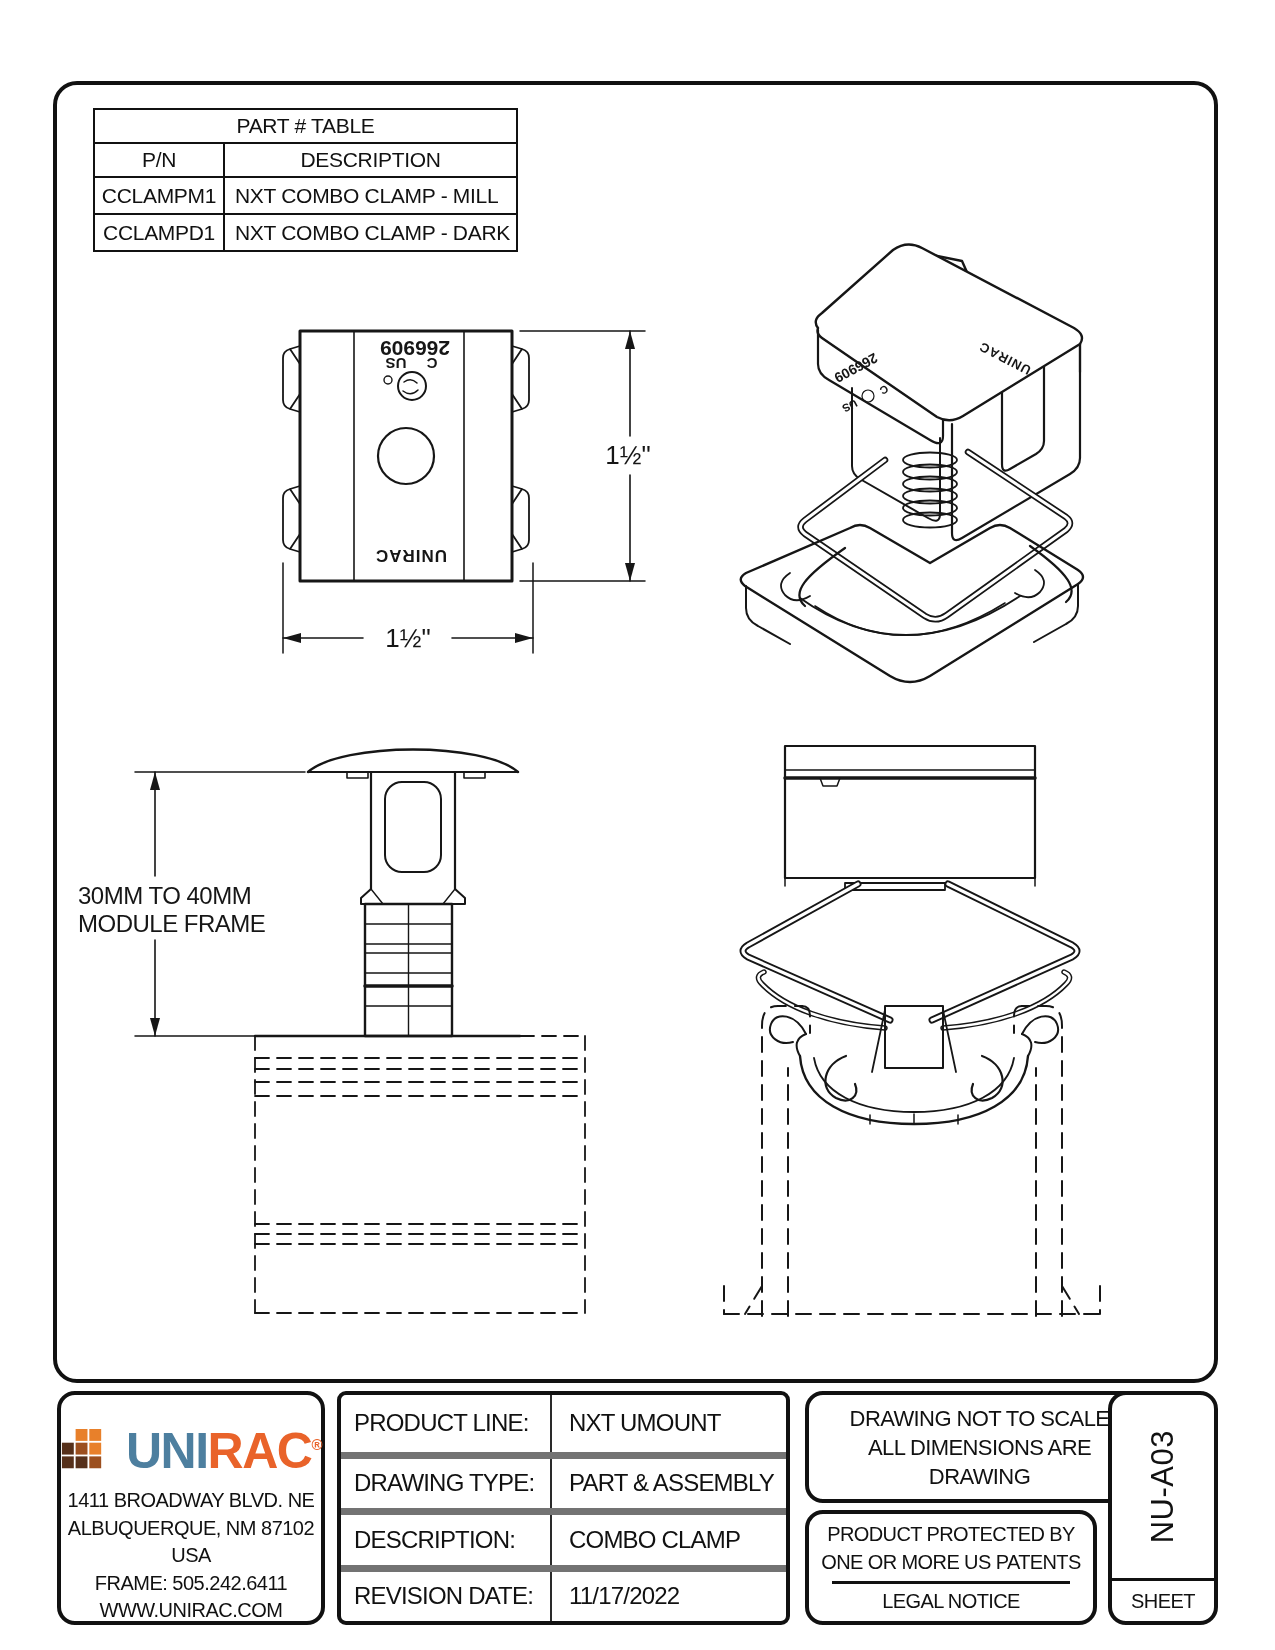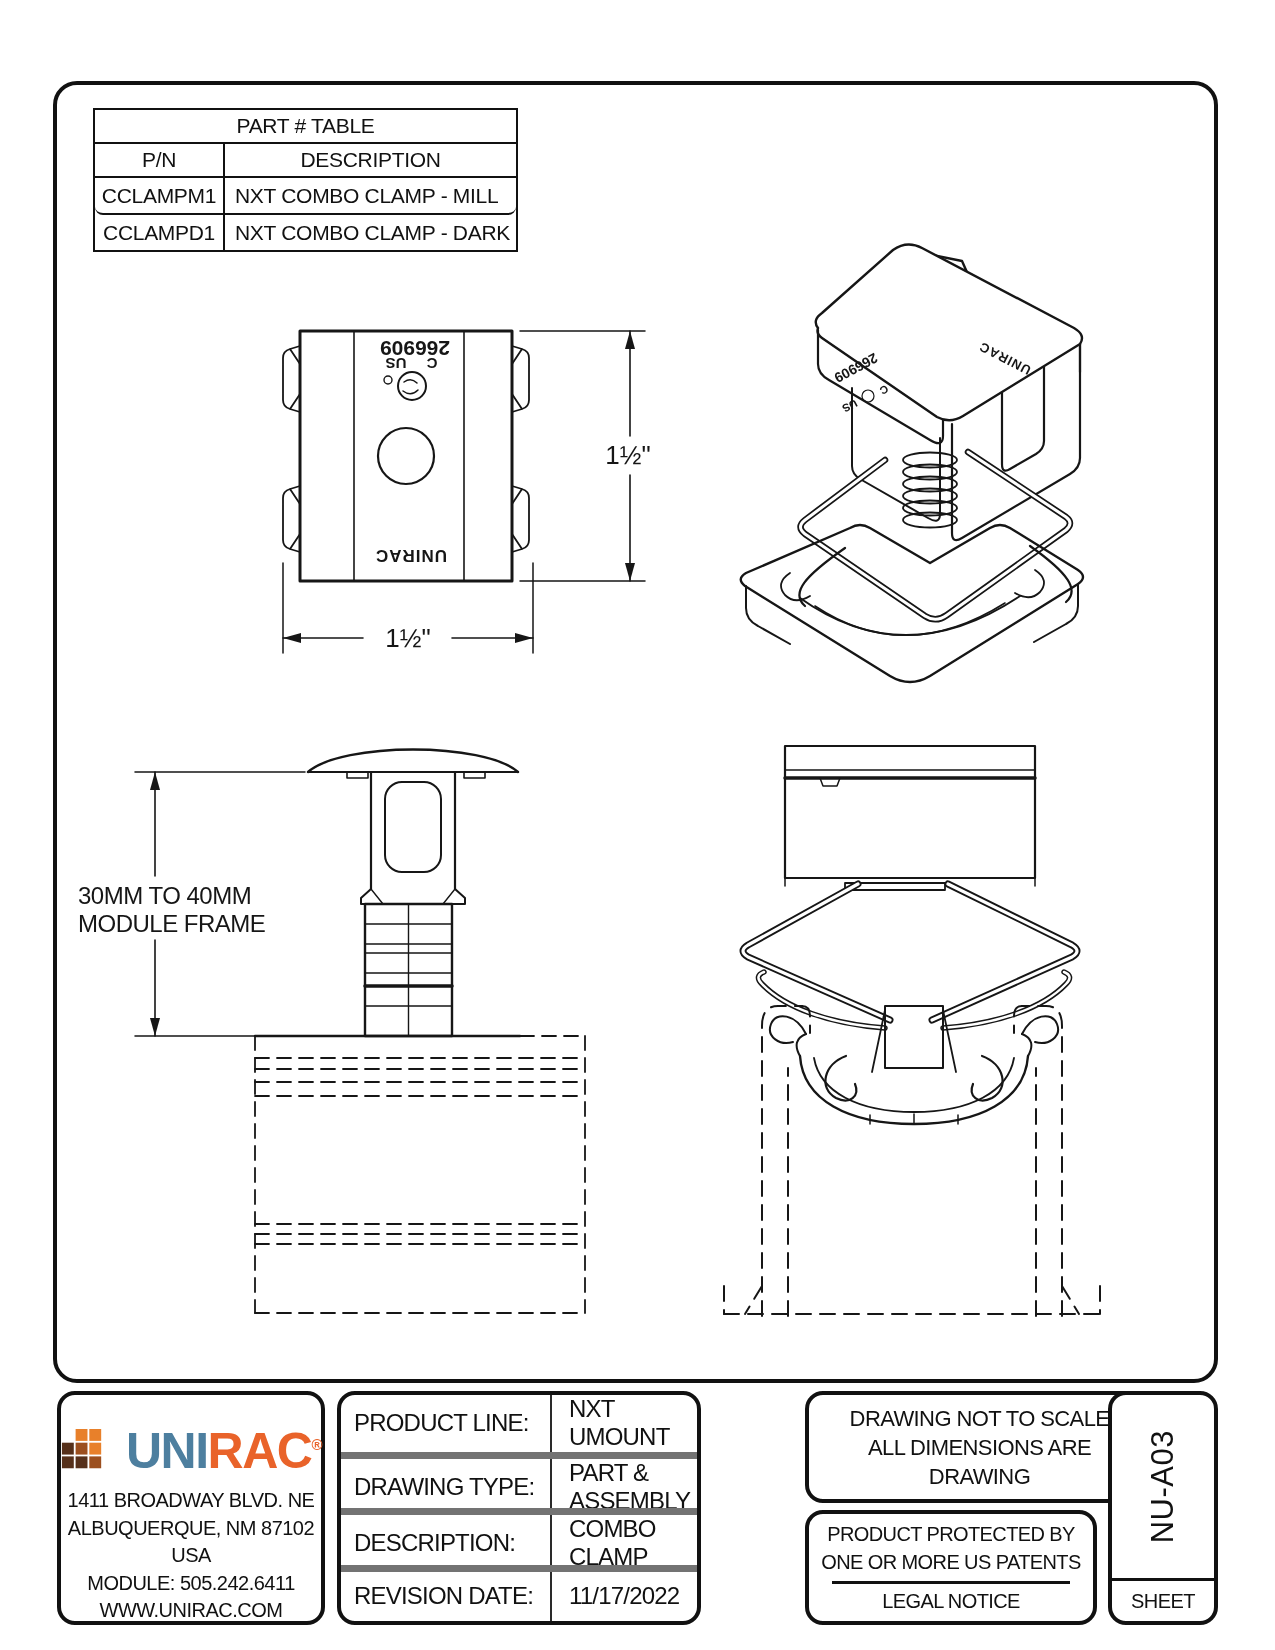--- a/index.html
+++ b/index.html
@@ -8,43 +8,43 @@
 
   
   .main-border{position:absolute;left:53px;top:53px;width:1165px;height:1302px;
         border:4px solid #111;border-radius:24px;box-sizing:border-box;}
 
   
   .pt{position:absolute;left:93px;top:80px;width:425px;border:2.5px solid #111;
       box-sizing:border-box;font-size:21px;letter-spacing:-0.3px;background:#fff;}
   .pt-title{height:32px;border-bottom:2.5px solid #111;display:flex;align-items:center;justify-content:center;}
   .pt-row{display:grid;grid-template-columns:130px 1fr;height:32px;border-bottom:2.5px solid #111;}
-  .pt-row.data{height:35px;border-radius:8px;}
+  .pt-row.data{height:35px;}
   .pt-row:last-child{border-bottom:none;}
   .pt-c1{border-right:2.5px solid #111;display:flex;align-items:center;justify-content:center;}
   .pt-c2{display:flex;align-items:center;justify-content:center;}
   .pt-c2.left{justify-content:flex-start;padding-left:10px;}
 
   
   svg.view{position:absolute;overflow:visible;}
   svg.view text{font-family:"Liberation Sans",sans-serif;fill:#161616;stroke:none;}
 
   
   .tb-box{position:absolute;border:4px solid #111;border-radius:18px;box-sizing:border-box;background:#fff;}
   .tb-logo{left:57px;top:1363px;width:268px;height:234px;text-align:center;padding-top:26px;}
   .logo-row{display:flex;align-items:flex-start;justify-content:center;gap:20px;}
   .logo-mark{margin-top:6px;margin-right:3px;}
   .logo-text{font-size:50px;font-weight:700;letter-spacing:-1.5px;line-height:48px;}
   .uni{color:#4d7f9f;}
   .rac{color:#e9632a;}
   .reg{font-size:15px;color:#e9632a;vertical-align:18px;font-weight:700;}
   .addr{margin-top:12px;font-size:20px;line-height:27.5px;letter-spacing:-0.5px;}
 
-  .tb-fields{left:337px;top:1363px;width:364px;height:234px;display:grid;
-             grid-template-rows:1fr 1fr 1fr 1fr;overflow:hidden;padding:0;}
+  .tb-fields{left:337px;top:1363px;width:453px;height:234px;display:grid;
+             grid-template-rows:1fr 1fr 1fr 1fr;overflow:hidden;padding:0;border-radius:9px;}
   .tbf-row{display:grid;grid-template-columns:211px 1fr;border-top:7px solid #737373;min-height:0;}
   .tbf-row:first-child{border-top:none;}
   .tbf-label{display:flex;align-items:center;padding-left:13px;border-right:2px solid #2a2a2a;
              font-size:24px;letter-spacing:-0.8px;}
   .tbf-value{display:flex;align-items:center;padding-left:17px;font-size:24px;letter-spacing:-0.8px;}
 
   .tb-note1{left:805px;top:1363px;width:349px;height:112px;display:flex;flex-direction:column;
             align-items:center;justify-content:center;font-size:22px;line-height:29px;
             text-align:center;letter-spacing:-0.6px;}
   .tb-note2{left:805px;top:1482px;width:292px;height:115px;display:flex;flex-direction:column;
@@ -250,21 +250,21 @@
         <rect x="31" y="15" width="13" height="13" fill="#e8802a"></rect>
         <rect x="1" y="30" width="13" height="13" fill="#56301a"></rect>
         <rect x="16" y="30" width="13" height="13" fill="#56301a"></rect>
         <rect x="31" y="30" width="13" height="13" fill="#9c4f1e"></rect>
       </svg>
       <div class="logo-text"><span class="uni">UNI</span><span class="rac">RAC</span><span class="reg">®</span></div>
     </div>
     <div class="addr">
       <div>1411 BROADWAY BLVD. NE</div>
       <div>ALBUQUERQUE, NM 87102 USA</div>
-      <div>MODULE: 505.242.6411</div>
+      <div>FRAME: 505.242.6411</div>
       <div>WWW.UNIRAC.COM</div>
     </div>
   </div>
 
   <div class="tb-box tb-fields">
     <div class="tbf-row">
       <div class="tbf-label">PRODUCT LINE:</div>
       <div class="tbf-value">NXT UMOUNT</div>
     </div>
     <div class="tbf-row">

